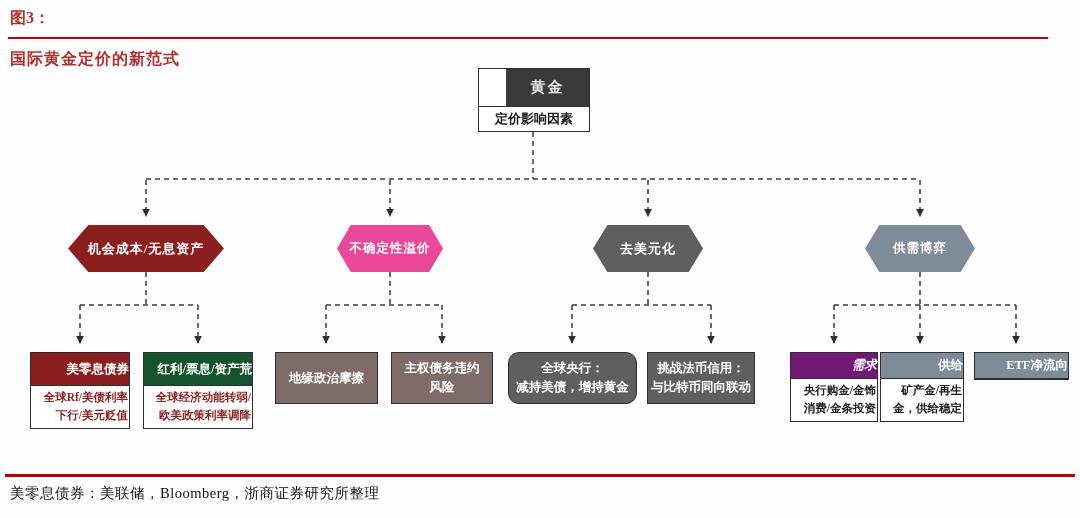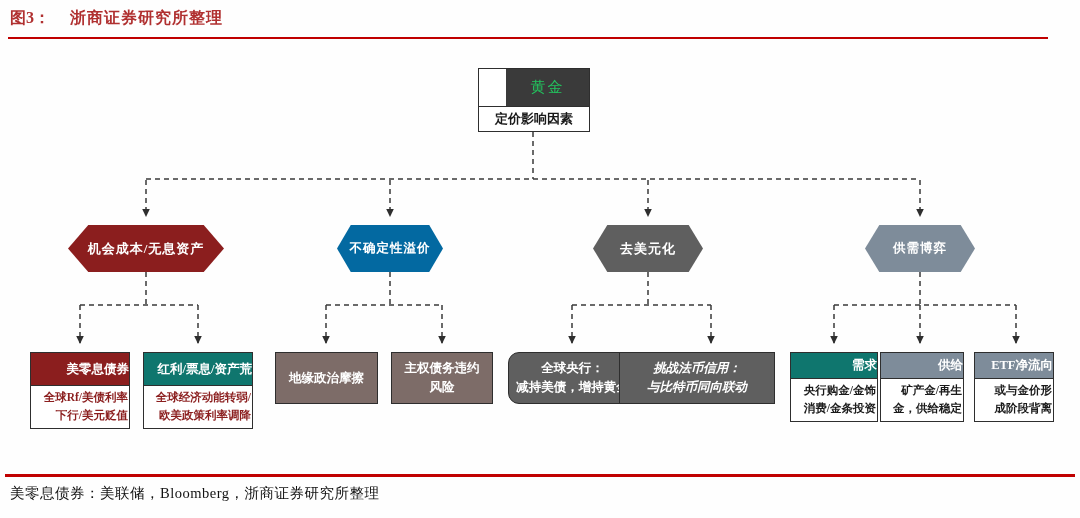--- a/index.html
+++ b/index.html
@@ -3,31 +3,31 @@
 <meta charset="utf-8">
 <style>
   html,body{margin:0;padding:0;background:#fff;}
   .page{
     position:relative;
     width:1080px;height:518px;
     background:#fefefe;
     font-family:"Liberation Serif","DejaVu Serif",serif;
     overflow:hidden;
   }
-  .fig-header{position:absolute;left:10px;top:8px;display:flex;gap:20px;align-items:baseline;}
+  .fig-header{position:absolute;left:10px;top:8px;display:flex;gap:20px;align-items:baseline;flex-direction:column;}
   .fig-label{font-size:16px;font-weight:bold;}
   .fig-title{font-size:16px;font-weight:bold;letter-spacing:1px;}
   .rule{position:absolute;height:2px;}
   .top-rule{left:8px;top:37px;width:1040px;}
   .bottom-rule{left:5px;top:474px;width:1070px;height:2.5px;}
 
   svg.connectors{position:absolute;left:0;top:0;pointer-events:none;}
 
   .root-box{position:absolute;left:478px;top:68px;width:110px;border:1.5px solid #2e2e2e;background:#fff;text-align:center;}
-  .root-head{color:#22c55e;font-weight:normal;font-size:15px;line-height:37px;letter-spacing:2px;margin-left:27px;}
+  .root-head{color:#e5e5e5;font-weight:bold;font-size:15px;line-height:37px;letter-spacing:2px;margin-left:27px;}
   .root-sub{color:#1a1a1a;font-weight:bold;font-size:13px;line-height:24px;border-top:1.5px solid #2e2e2e;}
 
   .hex{
     position:absolute;top:225px;height:47px;
     display:flex;align-items:center;justify-content:center;
     clip-path:polygon(13% 0,87% 0,100% 50%,87% 100%,13% 100%,0 50%);
     color:#fff;font-weight:bold;font-size:13px;letter-spacing:1px;white-space:nowrap;
   }
   .hex1{left:68px;width:156px;text-align:center;}
   .hex2{left:337px;width:106px;font-size:12.5px;}
@@ -42,35 +42,35 @@
 
   .solid{position:absolute;top:352px;height:52px;border:1.5px solid #2e2e2e;box-sizing:border-box;
     display:flex;align-items:center;justify-content:center;
     color:#fff;font-weight:bold;font-size:12.5px;white-space:pre-line;text-align:center;line-height:1.5;}
 
   .b1-1{left:30px;width:100px;}
   .b1-2{left:143px;width:110px;}
   .b2-1{left:275px;width:103px;}
   .b2-2{left:391px;width:102px;}
   .b3-1{left:508px;width:129px;border-radius:11px;}
-  .b3-2{left:619px;width:156px;font-style:italic;}
+  .b3-2{left:647px;width:108px;}
   .b4-1{left:790px;width:88px;}
   .b4-2{left:880px;width:84px;}
-  .b4-3{left:974px;width:80px;}
+  .b4-3{left:974px;width:95px;}
 
   .source-note{position:absolute;left:10px;top:484px;font-size:14.5px;color:#111;letter-spacing:0.5px;}
 </style>
 </head>
 <body>
 
 <div class="page">
 
   <div class="fig-header">
     <span class="fig-label" style="color: rgb(176, 48, 48);">图3：</span>
-    <span class="fig-title" style="color: rgb(176, 48, 48);">浙商证券研究所整理</span>
+    <span class="fig-title" style="color: rgb(176, 48, 48);">国际黄金定价的新范式</span>
   </div>
   <div class="rule top-rule" style="background-color: rgb(192, 0, 0);"></div>
 
   <svg class="connectors" width="1080" height="518" viewBox="0 0 1080 518">
     <defs>
       <marker id="arw" markerUnits="userSpaceOnUse" markerWidth="12" markerHeight="12" refX="7" refY="0" orient="auto" overflow="visible">
         <path d="M0,-3.8 L8,0 L0,3.8 Z" fill="#2e2e2e"></path>
       </marker>
     </defs>
     <g fill="none" stroke="#3a3a3a" stroke-width="1.5" stroke-dasharray="5,4">
@@ -102,56 +102,54 @@
       <path d="M1016 305 V343" marker-end="url(#arw)"></path>
     </g>
   </svg>
 
   <div class="root-box">
     <div class="root-head" style="background-color: rgb(58, 58, 58);">黄金</div>
     <div class="root-sub">定价影响因素</div>
   </div>
 
   <div class="hex hex1" style="background-color: rgb(139, 30, 30);">机会成本/无息资产</div>
-  <div class="hex hex2" style="background-color: #0369a1;">不确定性溢价</div>
+  <div class="hex hex2" style="background-color: #ec4899;">不确定性溢价</div>
   <div class="hex hex3" style="background-color: rgb(95, 95, 95);">去美元化</div>
   <div class="hex hex4" style="background-color: rgb(126, 140, 154);">供需博弈</div>
 
   <div class="hb g1 b1-1">
     <div class="head" style="background-color: rgb(139, 30, 30);">美零息债券</div>
     <div class="body" style="color: rgb(139, 30, 30); font-family: Liberation Serif, serif;">全球Rf/美债利率
 下行/美元贬值</div>
   </div>
   <div class="hb g1 b1-2">
-    <div class="head" style="background-color: #0f766e;">红利/票息/资产荒</div>
+    <div class="head" style="background-color: #14532d;">红利/票息/资产荒</div>
     <div class="body" style="color: rgb(139, 30, 30);">全球经济动能转弱/
 欧美政策利率调降</div>
   </div>
 
   <div class="solid b2-2" style="background-color: rgb(125, 108, 104);">主权债务违约
 风险</div>
   <div class="solid b2-1" style="background-color: rgb(125, 108, 104);">地缘政治摩擦</div>
 
   <div class="solid b3-1" style="background-color: rgb(95, 95, 95);">全球央行：
 减持美债，增持黄金</div>
   <div class="solid b3-2" style="background-color: rgb(95, 95, 95);">挑战法币信用：
 与比特币同向联动</div>
 
   <div class="hb g4 b4-1">
-    <div class="head" style="background-color: #0f766e;">需求</div>
+    <div class="head" style="background-color: #701a75; font-style: italic;">需求</div>
     <div class="body" style="color: rgb(26, 26, 26);">央行购金/金饰
 消费/金条投资</div>
   </div>
   <div class="hb g4 b4-2">
     <div class="head" style="background-color: rgb(126, 140, 154);">供给</div>
     <div class="body" style="color: rgb(26, 26, 26);">矿产金/再生
 金，供给稳定</div>
   </div>
   <div class="hb g4 b4-3">
     <div class="head" style="background-color: rgb(126, 140, 154);">ETF净流向</div>
-    <div class="body" style="color: rgb(26, 26, 26);">或与金价形
-成阶段背离</div>
   </div>
 
   <div class="rule bottom-rule" style="background-color: rgb(192, 0, 0);"></div>
   <div class="source-note">美零息债券：美联储，Bloomberg，浙商证券研究所整理</div>
 
 </div>
 
 </body></html>

